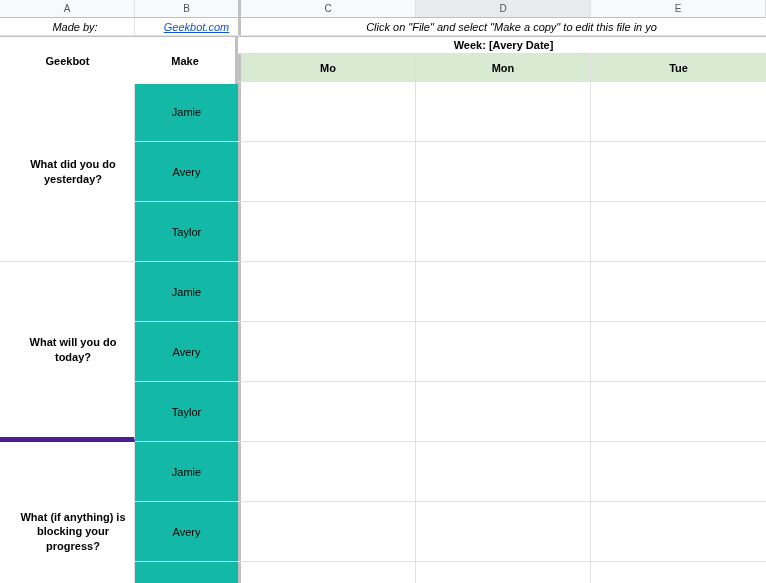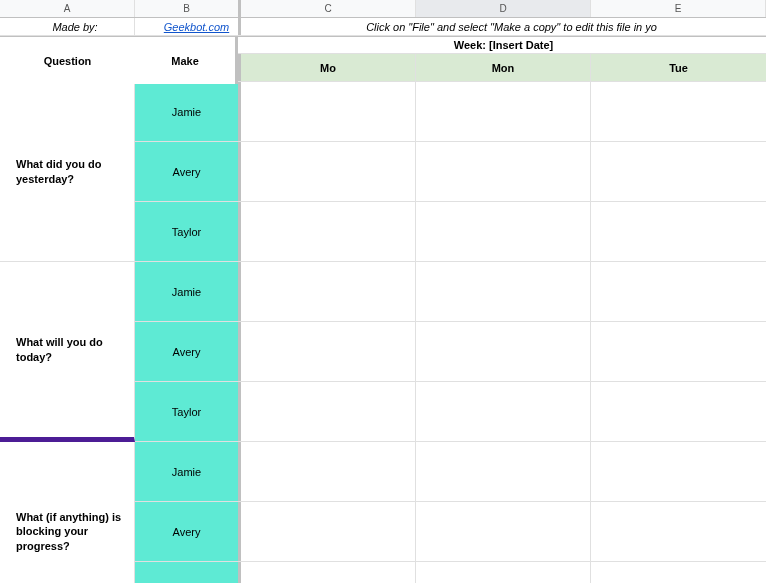--- a/index.html
+++ b/index.html
@@ -46,22 +46,22 @@
     }
     .freeze-right { border-right: 3px solid #c0c0c0; }
     .h-18 { height: 18px; }
     .h-28 { height: 28px; }
     .h-60 { height: 60px; }
     .italic { font-style: italic; padding-left: 20px; }
     .bold { font-weight: bold; }
     .link { color: #1155cc; text-decoration: underline; cursor: pointer; font-style: italic; }
     .day-header { background: #d9ead3; font-weight: bold; }
     .merge-span { border-right: none; }
-    .question-cell { font-weight: bold; line-height: 1.3; padding-left: 16px; }
-    .name-cell { background: #5eead4; }
+    .question-cell { text-align: center; font-weight: bold; line-height: 1.3; padding-left: 16px; }
+    .name-cell { background: #14b8a6; }
     .instr { justify-content: center; white-space: nowrap; }
     .week-cell { font-weight: bold; justify-content: center; }
     .double-border-top { border-top: 1px solid #c0c0c0; }
   </style>
 </head>
 <body>
 
 <div class="sheet">
   <div class="col-headers">
     <div class="col-header col-A">A</div>
@@ -75,25 +75,25 @@
 
     <div class="row h-18">
       <div class="cell col-A italic">Made by:</div>
       <div class="cell col-B freeze-right">
         <span class="link italic">Geekbot.com</span>
       </div>
       <div class="cell italic instr" style="width:525px;border-right:none;">Click on "File" and select "Make a copy" to edit this file in yo</div>
     </div>
 
     <div class="row h-18 double-border-top">
-      <div class="cell col-A bold merge-span" style="border-bottom:none;height:47px;position:absolute;width:135px;margin-top:0;">Question</div>
+      <div class="cell col-A bold merge-span" style="border-bottom:none;height:47px;position:absolute;width:135px;margin-top:0;">Geekbot</div>
       <div class="cell col-A" style="visibility:hidden;"></div>
       <div class="cell col-B bold freeze-right" style="border-bottom:none;height:47px;position:absolute;width:103px;margin-left:135px;">Make</div>
       <div class="cell col-B freeze-right" style="visibility:hidden;"></div>
-      <div class="cell week-cell" style="width:525px;border-right:none;">Week: [Insert Date]</div>
+      <div class="cell week-cell" style="width:525px;border-right:none;">Week: [Avery Date]</div>
     </div>
 
     <div class="row h-28">
       <div class="cell col-A" style="border-top:none;"></div>
       <div class="cell col-B freeze-right" style="border-top:none;"></div>
       <div class="cell col-C day-header">Mo</div>
       <div class="cell col-D day-header">Mon</div>
       <div class="cell col-E day-header" style="border-right:none;">Tue</div>
     </div>
 

